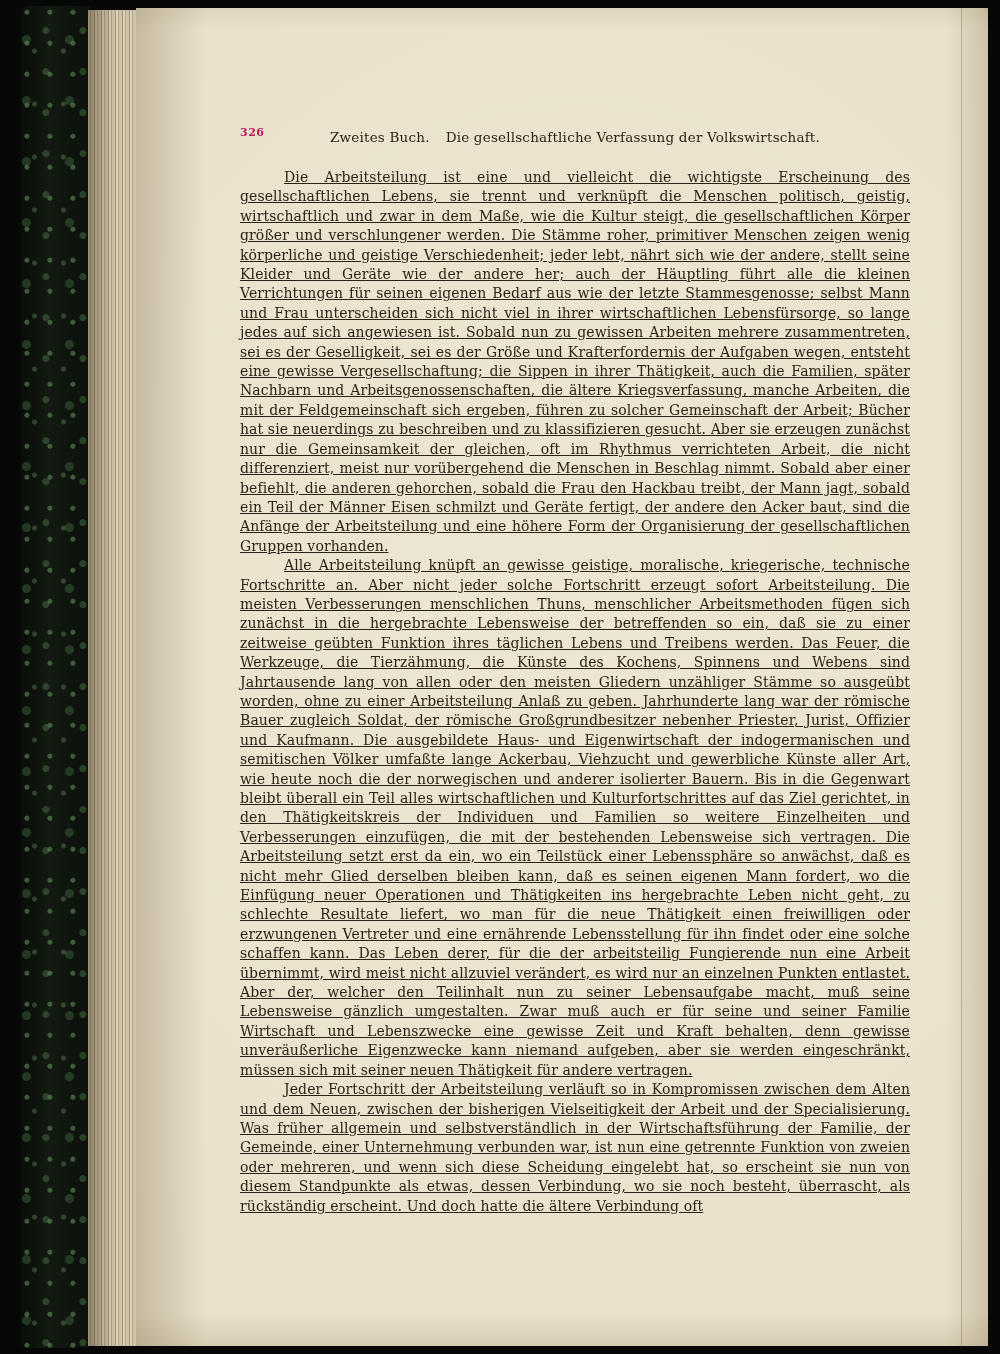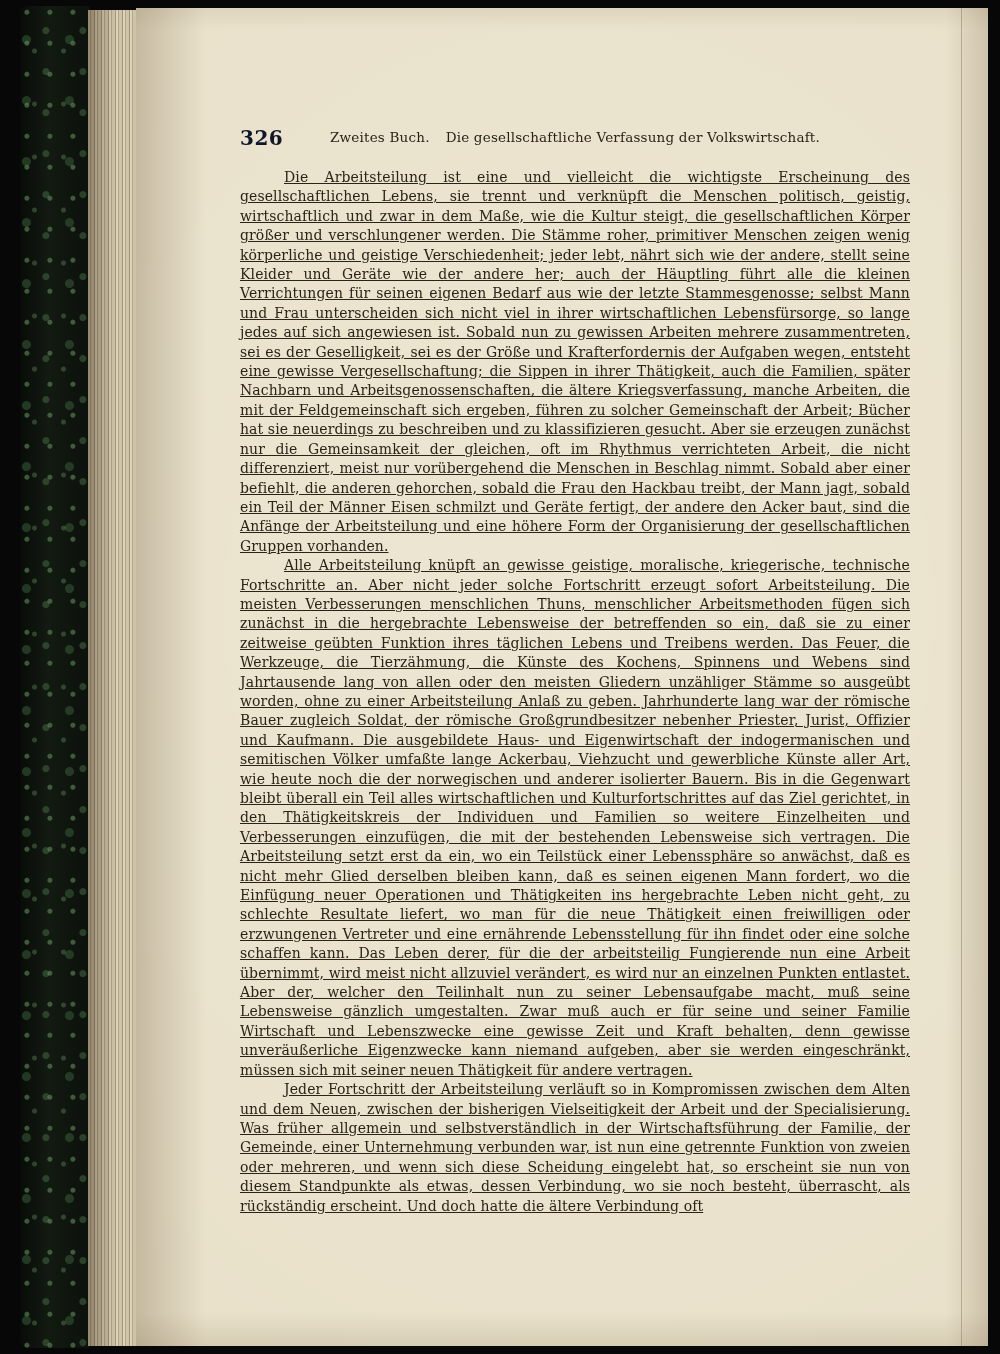--- a/index.html
+++ b/index.html
@@ -55,21 +55,21 @@
   }
 
   .textblock {
     position:absolute; left:104px; top:118px; width:670px;
     color:#2c2317;
   }
 
   .header { position:relative; height:30px; }
   .pageno {
     position:absolute; left:0; top:0;
-    font-size:20px; font-weight:bold; letter-spacing:.5px; color:#0f172a;
+    font-size:11px; font-weight:bold; letter-spacing:.5px; color:#be185d;
   }
   .running-head {
     text-align:center; font-size:13.5px; padding-top:3px;
     letter-spacing:.2px; color:#2c2317;
   }
   .rh-book { margin-right:16px; }
 
   .bodytext {
     margin-top:12px;
     font-size:14px; line-height:19.4px;

